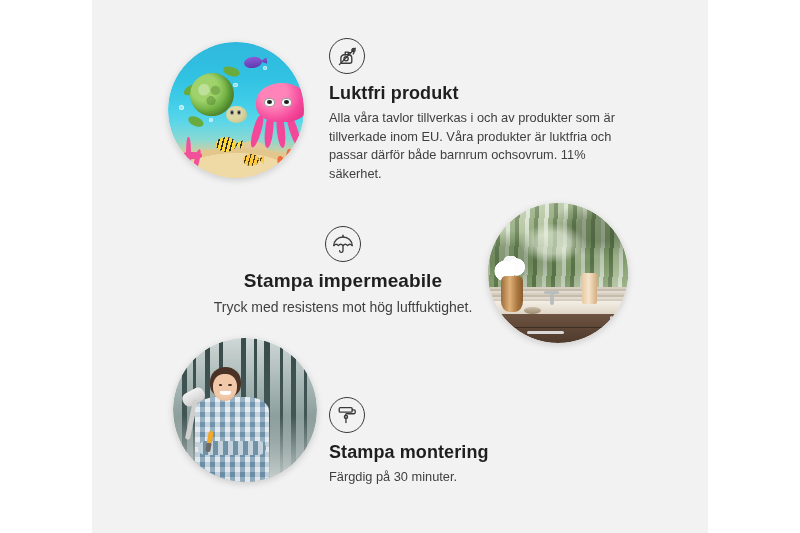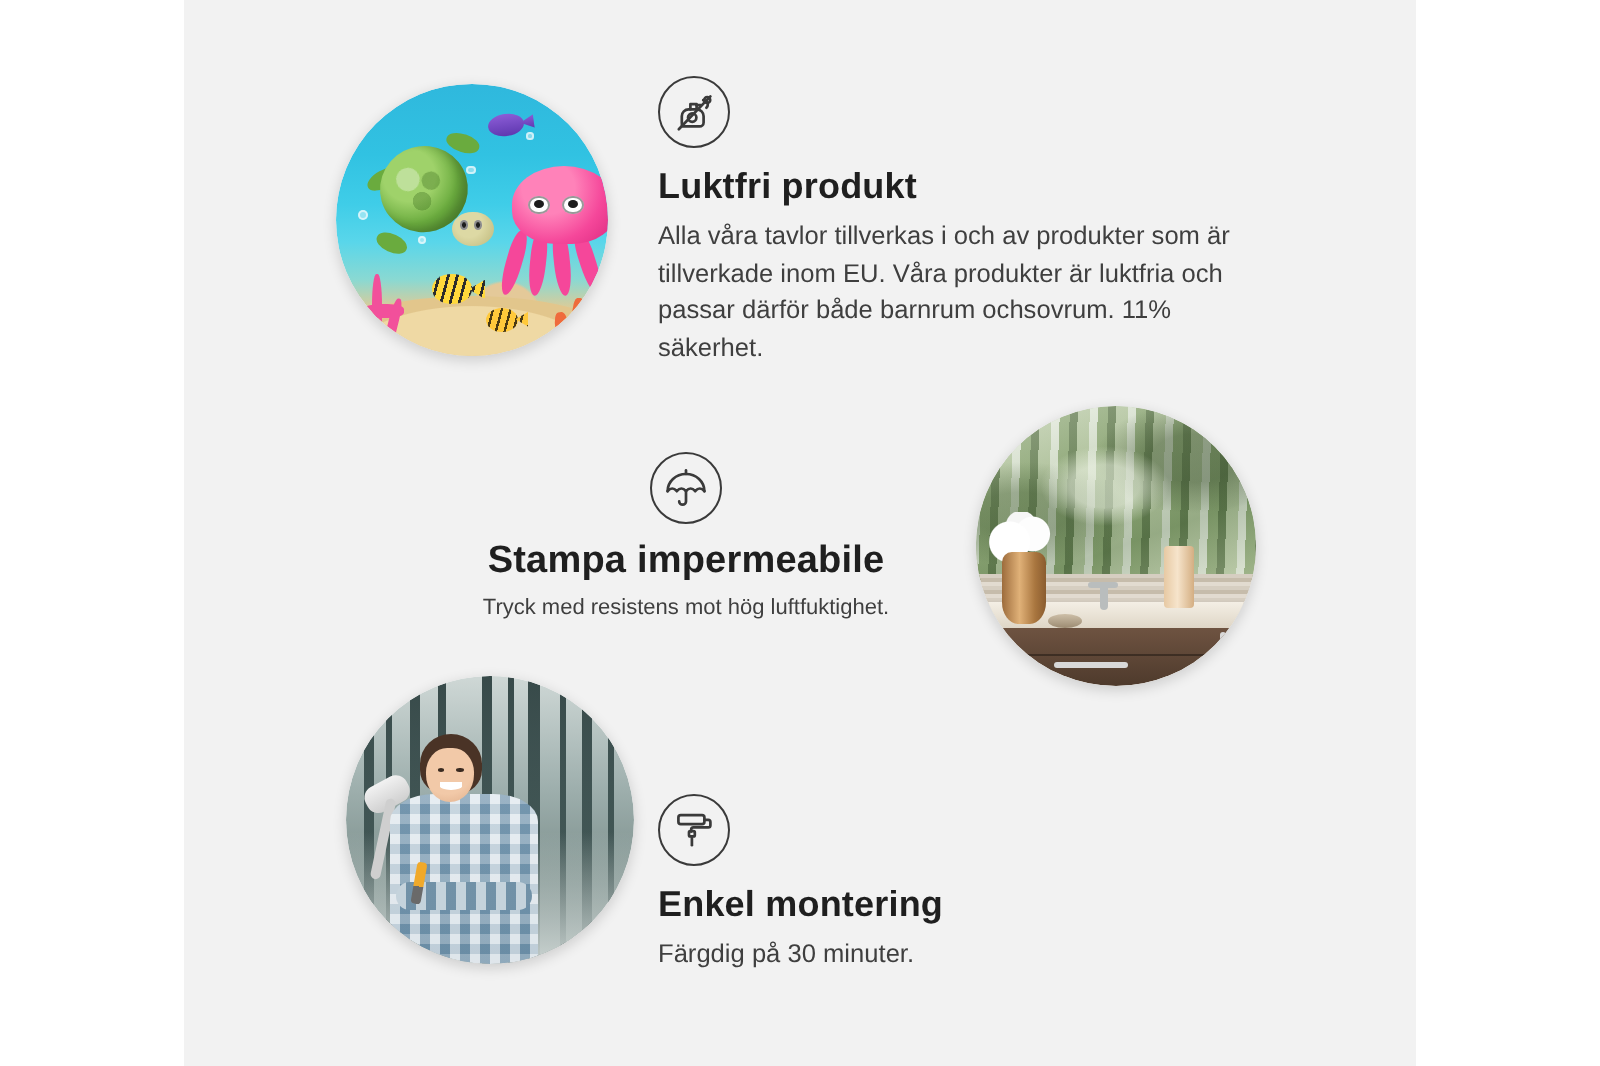--- a/index.html
+++ b/index.html
@@ -336,21 +336,21 @@
   }
 
   
   #feature-odourless { left: 329px; top: 38px; width: 300px; }
   #feature-odourless .feat-body { width: 288px; }
 
   
   #feature-waterproof { left: 198px; top: 226px; width: 290px; text-align: center; }
   #feature-waterproof .icon-circle { margin: 0 auto; }
   #feature-waterproof .feat-title { font-size: 19px; margin-top: 8px; }
-  #feature-waterproof .feat-body { font-size: 11px; }
+  #feature-waterproof .feat-body { font-size: 14px; }
 
   
   #feature-easy-mount { left: 329px; top: 397px; width: 260px; }
 </style>
 </head>
 <body>
 
 <div id="stage">
 
   <div class="panel"></div>
@@ -474,17 +474,17 @@
 
   <div class="feature" id="feature-easy-mount">
     <div class="icon-circle">
       <svg width="24" height="24" viewBox="0 0 24 24" fill="none" stroke="#3a3a3a" stroke-width="1.35" stroke-linecap="round" stroke-linejoin="round">
         <rect x="4.2" y="4.6" width="13.0" height="4.5" rx="1.2"></rect>
         <path d="M17.2 6.9h1.9c.6 0 1.1.5 1.1 1.1v1.6c0 .6-.5 1.1-1.1 1.1h-7.4c-.6 0-1.1.5-1.1 1.1v1.0"></path>
         <rect x="9.5" y="12.6" width="2.9" height="2.6" rx="0.6"></rect>
         <line x1="10.95" y1="15.2" x2="10.95" y2="19.6"></line>
       </svg>
     </div>
-    <div class="feat-title">Enkel montering</div>
+    <div class="feat-title">Stampa montering</div>
     <p class="feat-body">Färgdig på 30 minuter.</p>
   </div>
 
 </div>
 
 </body></html>

